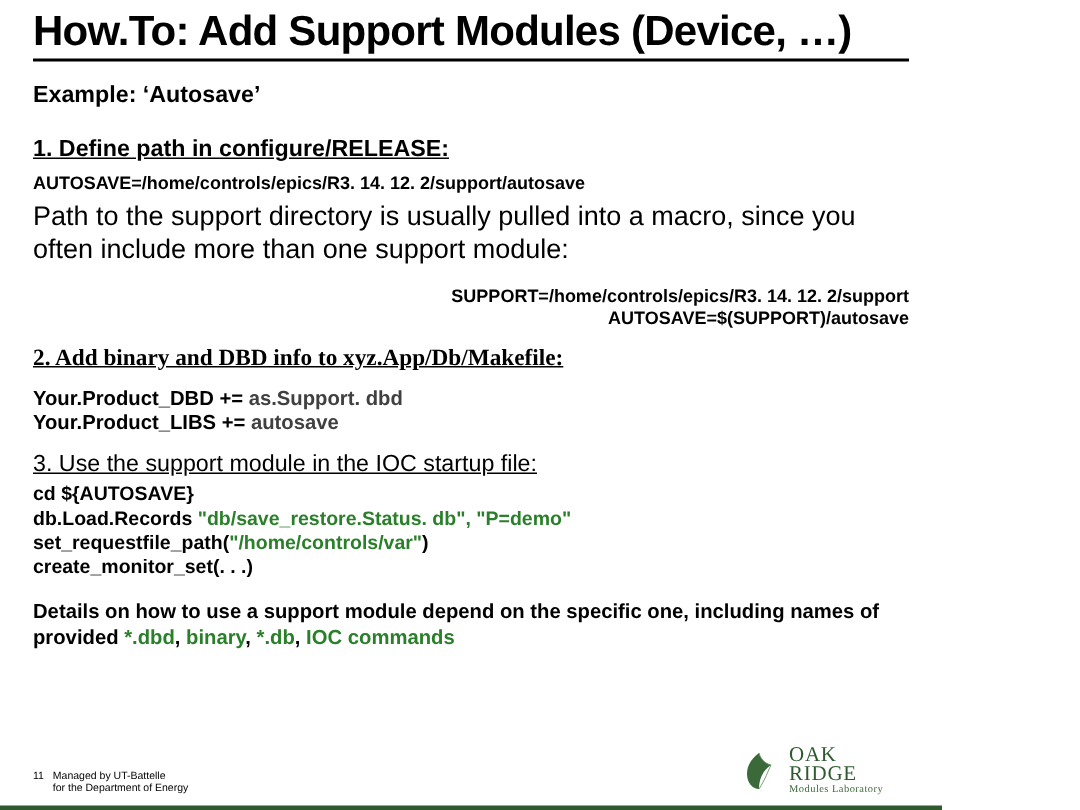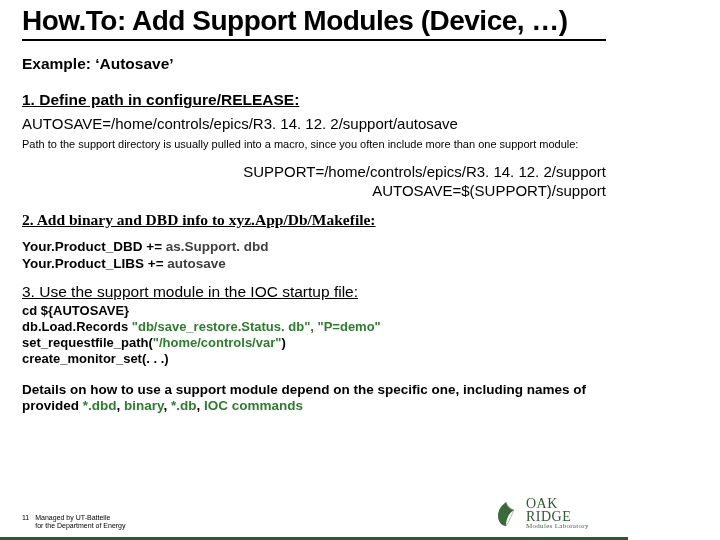--- a/index.html
+++ b/index.html
@@ -39,27 +39,27 @@
   }
   .step-head {
     font-weight: 700;
     font-size: 15.5px;
     text-decoration: underline;
     margin: 0 0 6px 0;
   }
   .indent1 { margin-left: 34px; }
   .indent1b { margin-left: 34px; text-align: right; }
   .codeblock {
-    font-weight: 400;
-    font-size: 15px;
+    font-weight: 700;
+    font-size: 12px;
     line-height: 1.25;
     margin: 0 0 4px 0;
   }
   .para {
-    font-size: 11px;
+    font-size: 18px;
     line-height: 1.2;
     margin: 0 0 12px 0;
   }
   .step2-head {
     font-weight: 700;
     font-size: 15.5px;
     text-decoration: underline;
     margin: 10px 0 10px 0;
     font-family: Liberation Serif, serif;
   }
@@ -148,21 +148,21 @@
   <hr class="title-rule">
 
   <p class="example">Example: ‘Autosave’</p>
 
   <p class="step-head">1. Define path in configure/RELEASE:</p>
 
   <p class="codeblock indent1">AUTOSAVE=/home/controls/epics/R3. 14. 12. 2/support/autosave</p>
   <p class="para indent1">Path to the support directory is usually pulled into a macro, since you often include more than one support module:</p>
 
   <p class="codeblock indent1b" style="margin-bottom:0">SUPPORT=/home/controls/epics/R3. 14. 12. 2/support</p>
-  <p class="codeblock indent1b">AUTOSAVE=$(SUPPORT)/support</p>
+  <p class="codeblock indent1b">AUTOSAVE=$(SUPPORT)/autosave</p>
 
   <p class="step2-head">2. Add binary and DBD info to xyz.App/Db/Makefile:</p>
 
   <p class="make-lines">
     <span>Your.Product_DBD += </span><span class="green">as.Support. dbd</span><br>
     <span>Your.Product_LIBS += </span><span class="green">autosave</span>
   </p>
 
   <p class="step3-head">3. Use the support module in the IOC startup file:</p>
 

